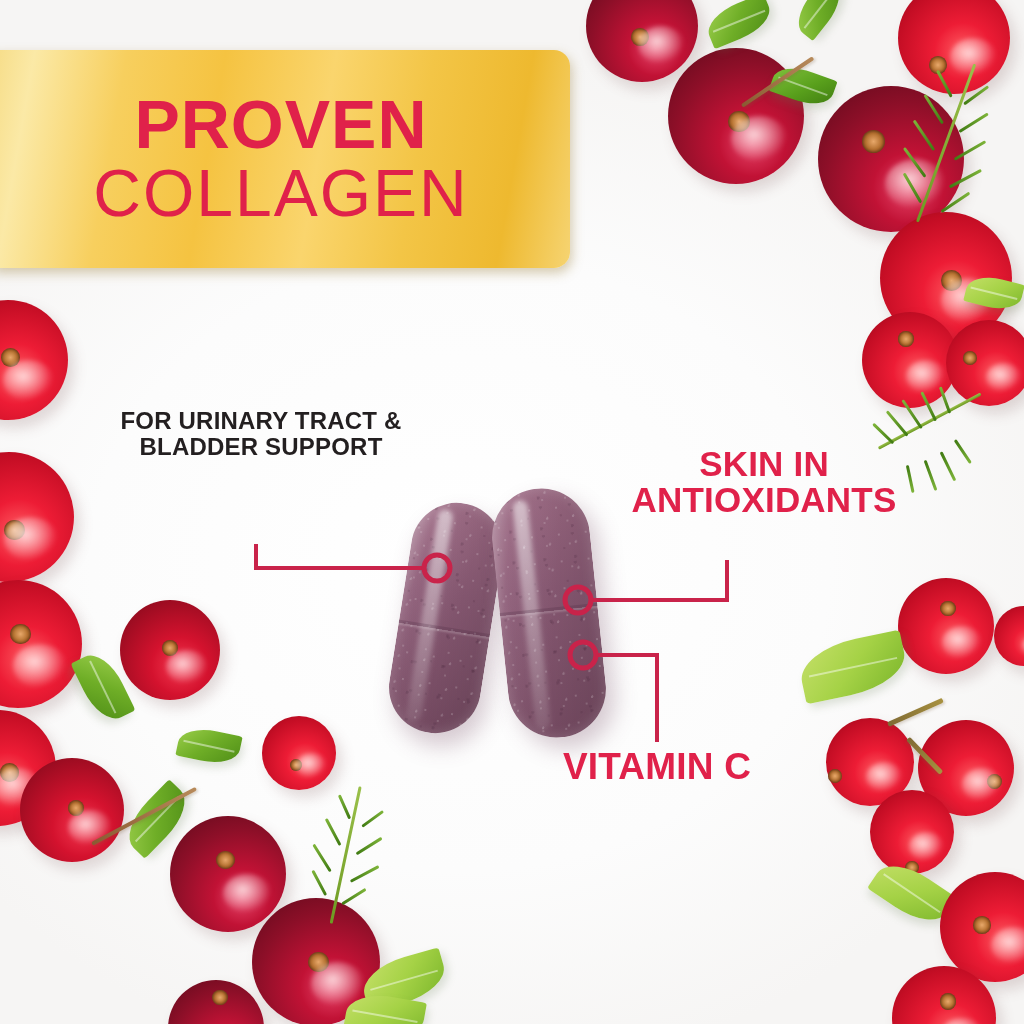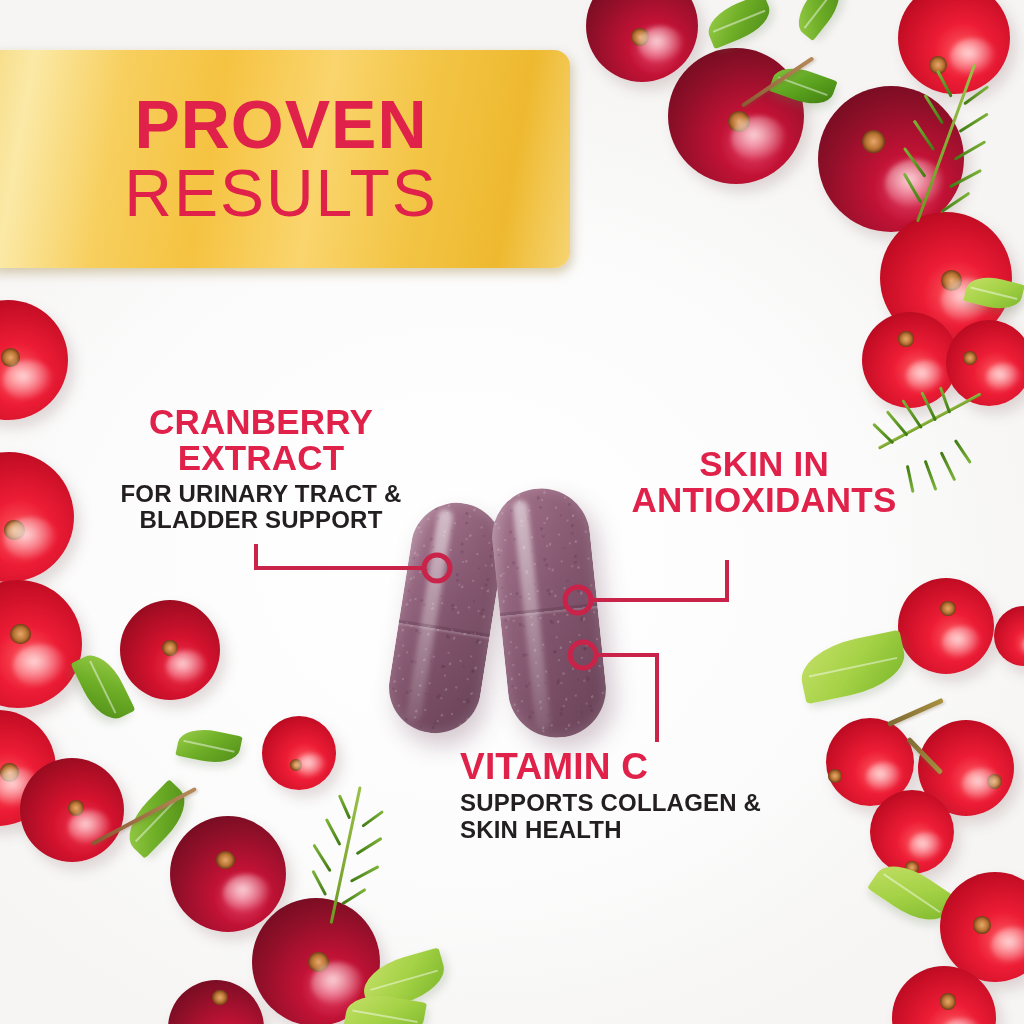--- a/index.html
+++ b/index.html
@@ -225,21 +225,21 @@
   }
 
   #callout-cranberry { left: 96px; top: 404px; width: 330px; text-align: center; }
   #callout-cranberry .head { font-size: 35px; }
   #callout-cranberry .sub  { font-size: 24px; }
 
   #callout-antioxidants { left: 578px; top: 446px; width: 372px; text-align: center; }
   #callout-antioxidants .head { font-size: 35px; }
   #callout-antioxidants .sub  { font-size: 24px; }
 
-  #callout-vitaminc { left: 460px; top: 748px; width: 330px; }
+  #callout-vitaminc { left: 492px; top: 748px; width: 330px; text-align: center; }
   #callout-vitaminc .head { font-size: 37px; }
   #callout-vitaminc .sub  { font-size: 24px; }
 </style>
 </head>
 <body>
 
 <div id="stage">
 
   <div class="backdrop"></div>
 
@@ -420,30 +420,28 @@
 
     <polyline points="727,560 727,600 593,600" fill="none" stroke="#c9234a" stroke-width="4"></polyline>
     <circle cx="578" cy="600" r="13" fill="none" stroke="#c9234a" stroke-width="5"></circle>
 
     <polyline points="598,655 657,655 657,742" fill="none" stroke="#c9234a" stroke-width="4"></polyline>
     <circle cx="583" cy="655" r="13" fill="none" stroke="#c9234a" stroke-width="5"></circle>
   </svg>
 
   <div class="banner">
     <div class="banner-title">PROVEN</div>
-    <div class="banner-sub">RESULTS</div>
+    <div class="banner-sub">COLLAGEN</div>
   </div>
 
   <div class="callout" id="callout-cranberry">
-    <p class="head">CRANBERRY EXTRACT</p>
     <p class="sub">FOR URINARY TRACT &amp; BLADDER SUPPORT</p>
   </div>
 
   <div class="callout" id="callout-antioxidants">
     <p class="head">SKIN IN ANTIOXIDANTS</p>
   </div>
 
   <div class="callout" id="callout-vitaminc">
     <p class="head">VITAMIN C</p>
-    <p class="sub">SUPPORTS COLLAGEN &amp; SKIN HEALTH</p>
   </div>
 
 </div>
 
 </body></html>

